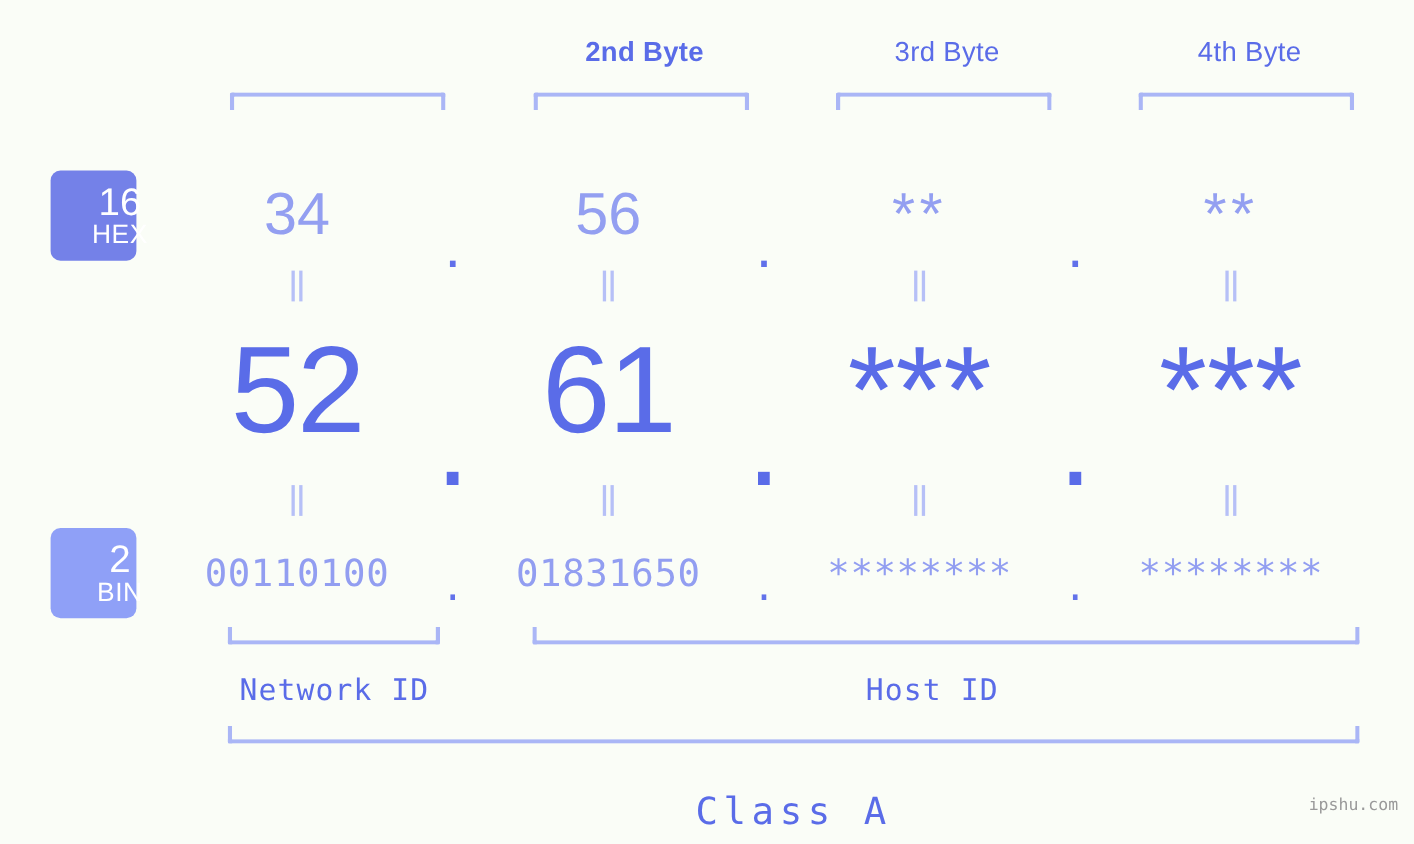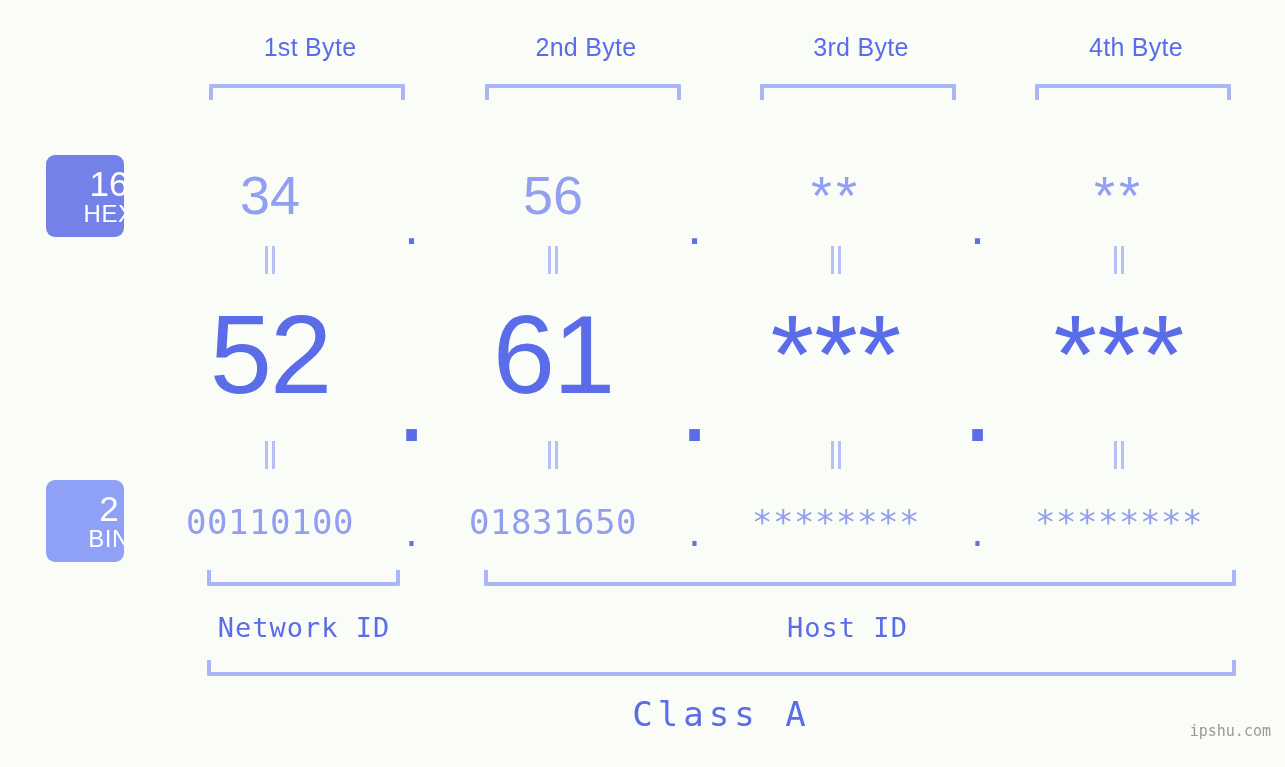--- a/index.html
+++ b/index.html
@@ -217,40 +217,40 @@
   }
 
   .class-label {
     position: absolute;
     text-align: center;
     font-size: 34px;
     color: #5a6ce8;
     font-family: "DejaVu Sans Mono", monospace;
     letter-spacing: 5px;
     white-space: nowrap;
+    margin-top: 24px;
   }
 
   
   .watermark {
     position: absolute;
     right: 14px;
     bottom: 27px;
     font-size: 15px;
     color: #9a9a9a;
     font-family: "DejaVu Sans Mono", monospace;
     letter-spacing: 0px;
   }
 </style>
 </head>
 <body>
 
 <div id="stage">
 
-  <div class="byte-label" style="left:190px;">1st Byte</div>
-  <div class="byte-label" style="left:466px;">2nd Byte</div>
+  <div class="byte-label" style="left:466px;font-weight:bold;">2nd Byte</div>
   <div class="byte-label" style="left:741px;">3rd Byte</div>
   <div class="byte-label" style="left:1016px;">4th Byte</div>
 
   <div class="bracket-top" style="left:209px;  width:196px;"></div>
   <div class="bracket-top" style="left:485px;  width:196px;"></div>
   <div class="bracket-top" style="left:760px;  width:196px;"></div>
   <div class="bracket-top" style="left:1035px; width:196px;"></div>
 
   <div class="badge badge-hex">
     <span class="num">16</span>

